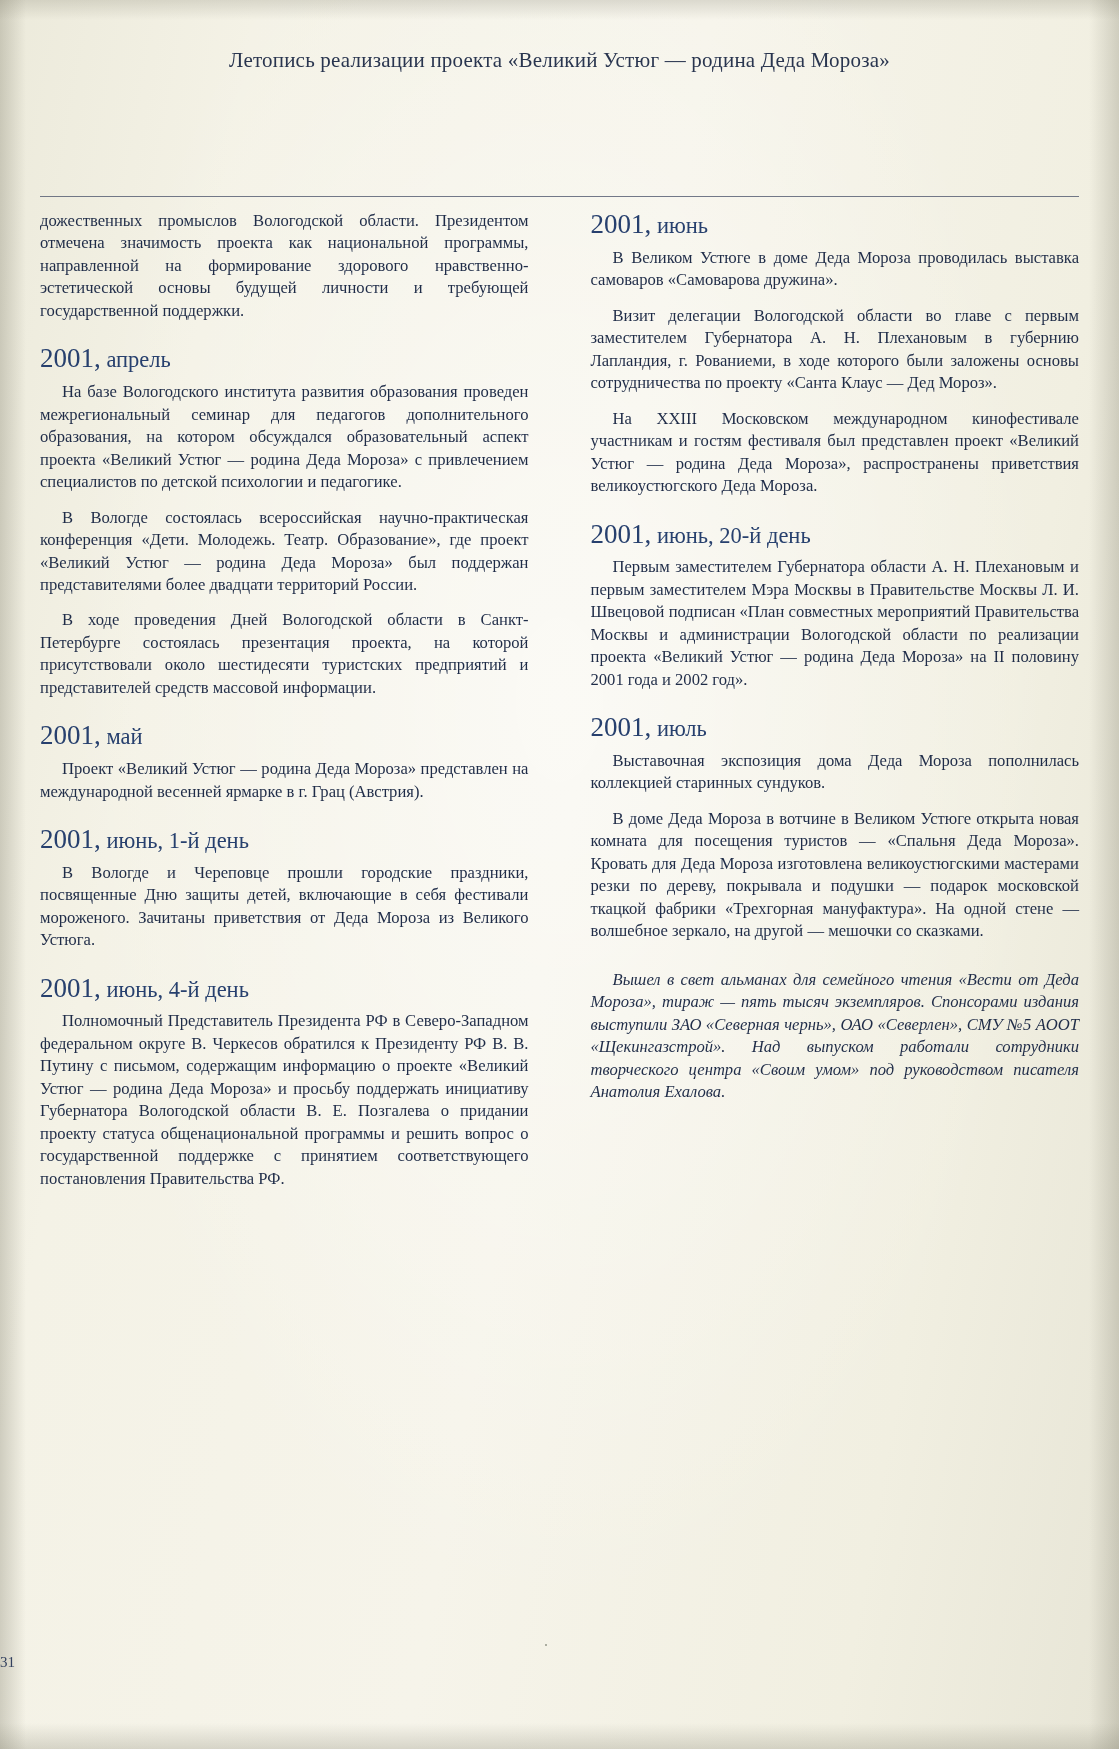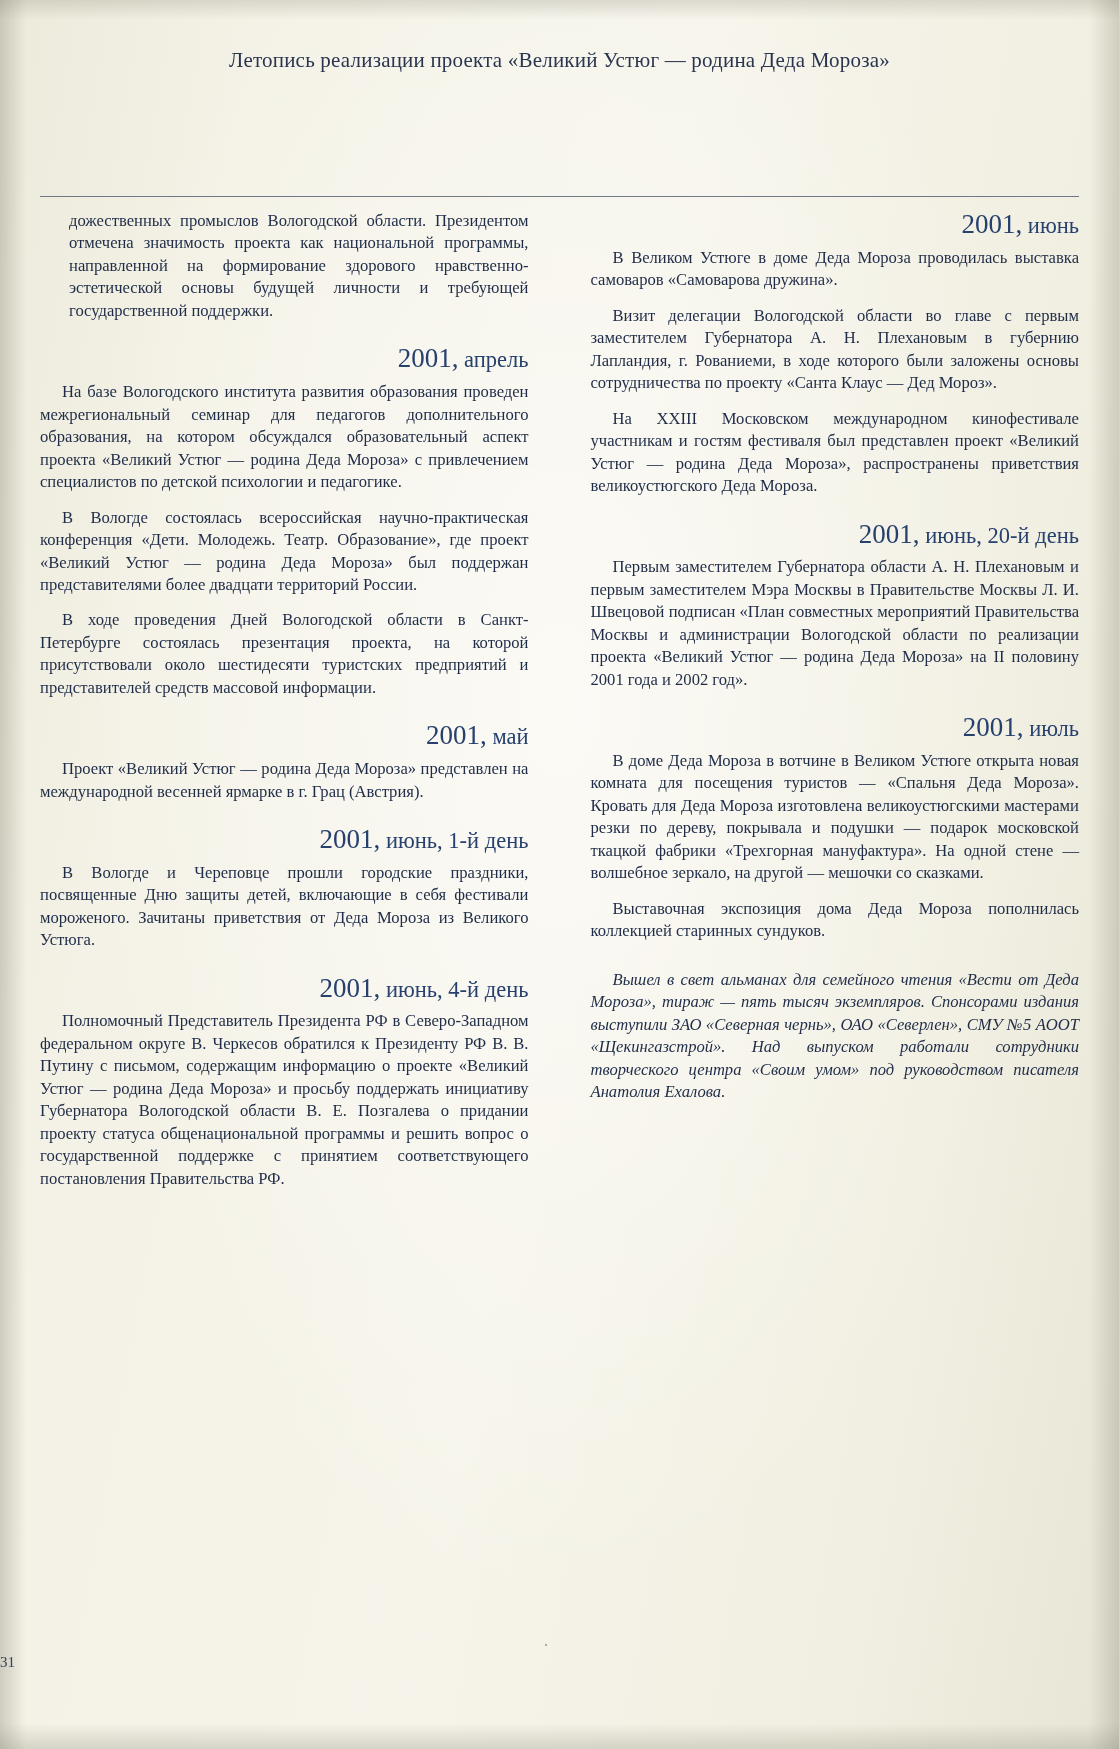--- a/index.html
+++ b/index.html
@@ -86,31 +86,29 @@
     margin: 0 0 13px 0;
     font-size: 16.6px;
     line-height: 1.355;
     text-align: justify;
     text-indent: 22px;
     color: #1f2c48;
     hyphens: manual;
   }
   p.body.noindent {
     text-indent: 0;
-    margin-left: 29px;
   }
 
   h2.date {
     margin: 22px 0 7px 0;
     font-size: 25px;
     font-weight: normal;
     color: #27406e;
     line-height: 1.1;
     font-family: "Liberation Serif", serif;
-    text-align: right;
   }
   h2.date .yr {
     font-size: 27px;
   }
   h2.date .rest {
     font-size: 22.5px;
   }
   .col > h2.date:first-child {
     margin-top: 0;
   }
@@ -162,20 +160,20 @@
       <p class="body">Полномочный Представитель Президента РФ в Северо-Западном федеральном округе В. Черкесов обратился к Президенту РФ В. В. Путину с письмом, содержащим информацию о проекте «Великий Устюг — родина Деда Мороза» и просьбу поддержать инициативу Губернатора Вологодской области В. Е. Позгалева о придании проекту статуса общенациональной программы и решить вопрос о государственной поддержке с принятием соответствующего постановления Правительства РФ.</p>
     </div>
   <div class="col" id="col-right">
       <h2 class="date"><span class="yr">2001,</span><span class="rest"> июнь</span></h2>
       <p class="body">В Великом Устюге в доме Деда Мороза проводилась выставка самоваров «Самоварова дружина».</p>
       <p class="body">Визит делегации Вологодской области во главе с первым заместителем Губернатора А. Н. Плехановым в губернию Лапландия, г. Рованиеми, в ходе которого были заложены основы сотрудничества по проекту «Санта Клаус — Дед Мороз».</p>
       <p class="body">На XXIII Московском международном кинофестивале участникам и гостям фестиваля был представлен проект «Великий Устюг — родина Деда Мороза», распространены приветствия великоустюгского Деда Мороза.</p>
       <h2 class="date"><span class="yr">2001,</span><span class="rest"> июнь, 20-й день</span></h2>
       <p class="body">Первым заместителем Губернатора области А. Н. Плехановым и первым заместителем Мэра Москвы в Правительстве Москвы Л. И. Швецовой подписан «План совместных мероприятий Правительства Москвы и администрации Вологодской области по реализации проекта «Великий Устюг — родина Деда Мороза» на II половину 2001 года и 2002 год».</p>
       <h2 class="date"><span class="yr">2001,</span><span class="rest"> июль</span></h2>
+      <p class="body">Выставочная экспозиция дома Деда Мороза пополнилась коллекцией старинных сундуков.</p>
       <p class="body">В доме Деда Мороза в вотчине в Великом Устюге открыта новая комната для посещения туристов — «Спальня Деда Мороза». Кровать для Деда Мороза изготовлена великоустюгскими мастерами резки по дереву, покрывала и подушки — подарок московской ткацкой фабрики «Трехгорная мануфактура». На одной стене — волшебное зеркало, на другой — мешочки со сказками.</p>
-      <p class="body">Выставочная экспозиция дома Деда Мороза пополнилась коллекцией старинных сундуков.</p>
       <p class="body" style="margin-top: 26px; font-style: italic;">Вышел в свет альманах для семейного чтения «Вести от Деда Мороза», тираж — пять тысяч экземпляров. Спонсорами издания выступили ЗАО «Северная чернь», ОАО «Северлен», СМУ №5 AOOT «Щекингазстрой». Над выпуском работали сотрудники творческого центра «Своим умом» под руководством писателя Анатолия Ехалова.</p>
     </div>
 </div>
 
 <div class="dot-artifact"></div>
 <div class="page-number">31</div>
 
 </body></html>

